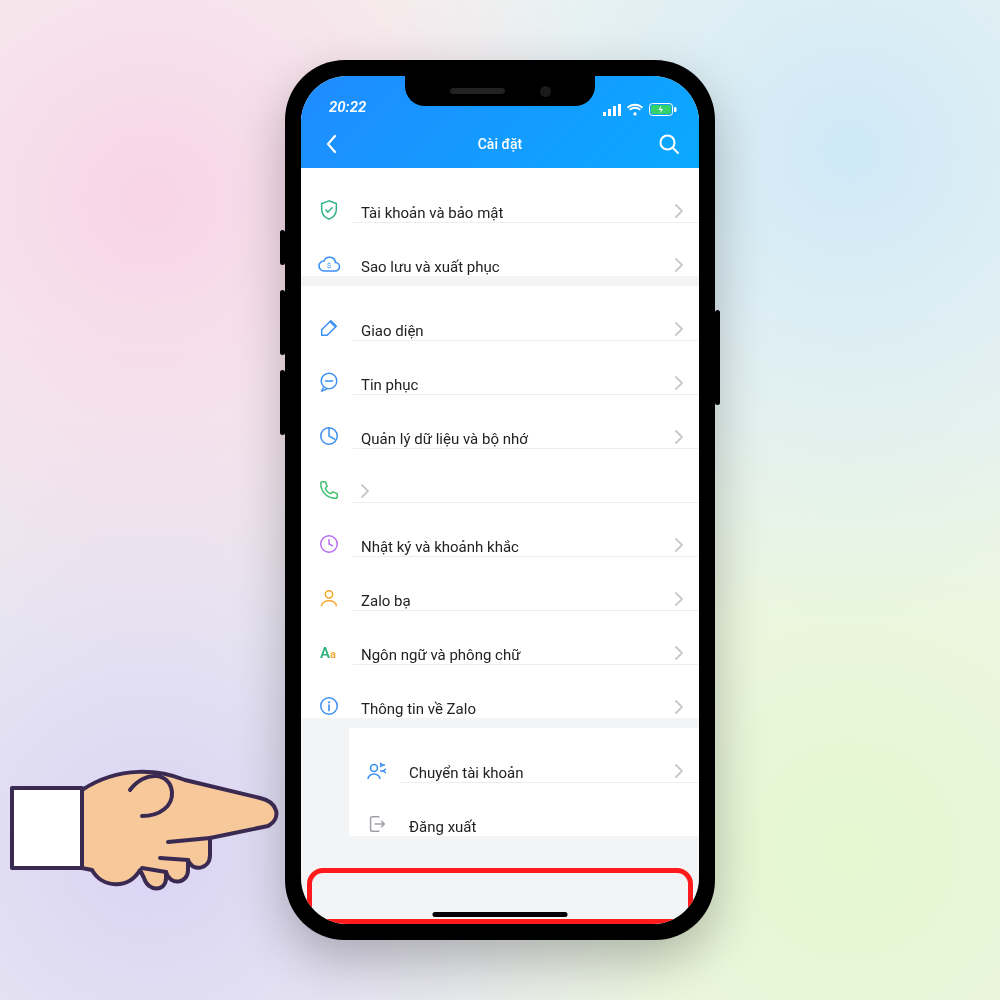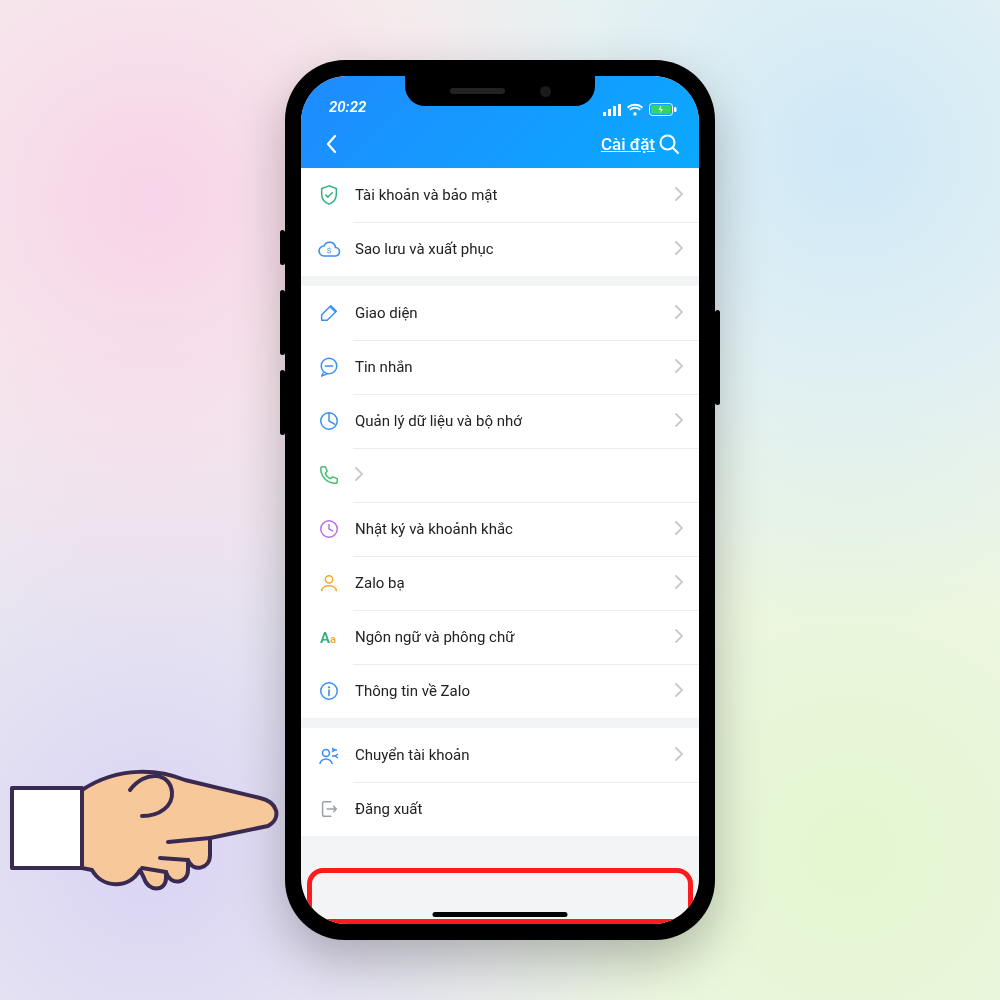--- a/index.html
+++ b/index.html
@@ -70,40 +70,40 @@
     font-size:15px;font-weight:600;font-style:italic;
   }
   .status-right{display:flex;align-items:center;gap:5px;}
   .status-right svg{display:block;}
 
   .nav{
     height:48px;
     display:flex;align-items:center;justify-content:space-between;
     padding:0 16px;
   }
-  .nav-title{font-size:17px;font-weight:500;flex:1;text-align:right;text-decoration:underline;}
+  .nav-title{font-size:14px;font-weight:500;flex:1;text-align:center;}
   .nav-btn{width:28px;height:28px;display:flex;align-items:center;justify-content:center;}
 
   
   .list{background:#f3f4f6;}
   .group{background:#fff;margin-bottom:10px;}
   .row{
-    display:flex;align-items:center;
+    display:flex;align-items:flex-end;
     height:54px;
     padding:0 16px;
-    gap:14px;
+    gap:20px;
     position:relative;
   }
   .row + .row::before{
     content:"";position:absolute;left:52px;right:0;top:0;height:1px;background:#ededed;
   }
   .row .ic{width:24px;height:24px;flex:0 0 24px;display:flex;align-items:center;justify-content:center;}
   .row .lbl{flex:1;font-size:15px;color:#222;}
   .row .chev{color:#c9c9c9;}
-  .last-group{margin-bottom:0;}
+  .last-group{margin-bottom:0;margin-left:48px;}
 
   
   .highlight{
     position:absolute;
     border:5px solid #ff1b1b;
     border-radius:16px;
     pointer-events:none;
     z-index:8;
   }
 
@@ -210,21 +210,21 @@
               </svg></span>
           </div>
           <div class="row">
             <span class="ic">
               <svg width="22" height="22" viewBox="0 0 24 24">
                 <circle cx="12" cy="11" r="8.5" fill="none" stroke="#3a8ff3" stroke-width="1.6"></circle>
                 <path d="M6 18l-2 4 6-2.5" fill="none" stroke="#3a8ff3" stroke-width="1.6" stroke-linejoin="round"></path>
                 <line x1="8" y1="11" x2="16" y2="11" stroke="#3a8ff3" stroke-width="1.6" stroke-linecap="round"></line>
               </svg>
             </span>
-            <span class="lbl">Tin nhắn</span>
+            <span class="lbl">Tin phục</span>
             <span class="chev"><svg width="8" height="14" viewBox="0 0 8 14">
                 <path d="M1 1l6 6-6 6" fill="none" stroke="currentColor" stroke-width="1.8" stroke-linecap="round" stroke-linejoin="round"></path>
               </svg></span>
           </div>
           <div class="row">
             <span class="ic">
               <svg width="22" height="22" viewBox="0 0 24 24">
                 <circle cx="12" cy="12" r="9" fill="none" stroke="#3a8ff3" stroke-width="1.6"></circle>
                 <path d="M12 3v9l7 4" fill="none" stroke="#3a8ff3" stroke-width="1.6"></path>
               </svg>

